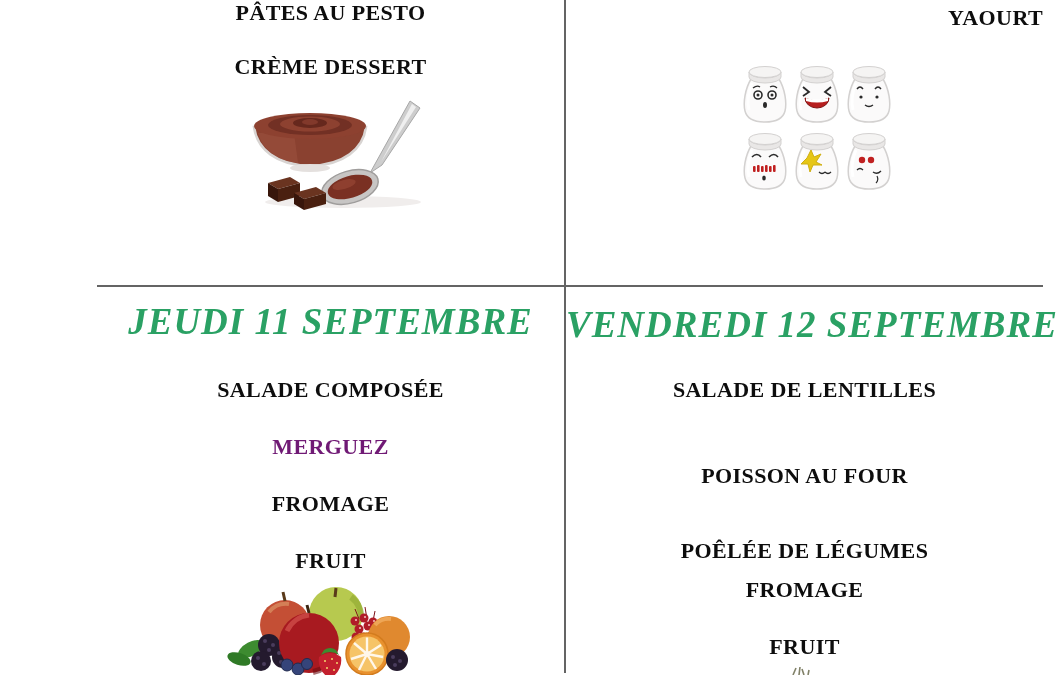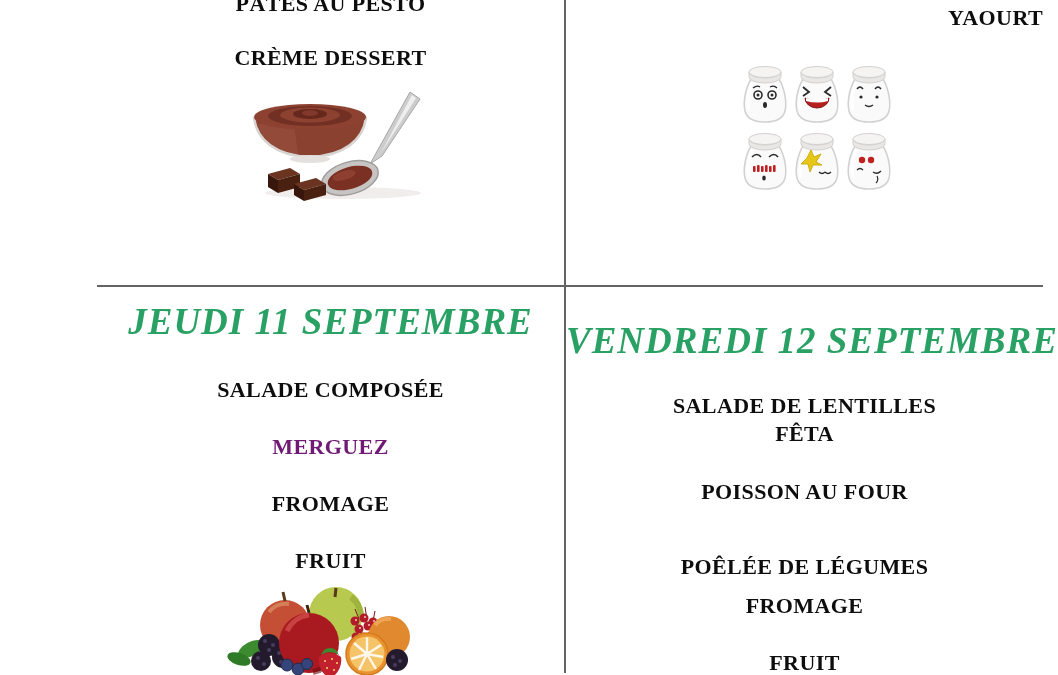--- a/index.html
+++ b/index.html
@@ -7,24 +7,24 @@
     position:relative;
     width:1058px;height:675px;
     background:#ffffff;
     overflow:hidden;
     font-family:"Liberation Serif",serif;
   }
   .divider{position:absolute;background:#646464;}
   #v-divider{left:564px;top:0;width:2px;height:673px;}
   #h-divider{left:97px;top:285px;width:946px;height:2px;}
   .cell{position:absolute;}
-  #cell-tl{left:97px;top:2px;width:467px;height:300px;}
+  #cell-tl{left:97px;top:11px;width:467px;height:300px;}
   #cell-tr{left:566px;top:0;width:477px;height:285px;}
   #cell-bl{left:97px;top:287px;width:467px;height:472px;}
-  #cell-br{left:566px;top:303px;width:477px;height:358px;}
+  #cell-br{left:566px;top:287px;width:477px;height:358px;}
   .mi{
     position:absolute;left:0;right:0;text-align:center;
     font-weight:700;font-size:22px;line-height:26px;
     letter-spacing:.4px;color:#0d0d0d;white-space:nowrap;
   }
   .day{
     position:absolute;left:0;right:0;text-align:center;
     font-style:italic;font-weight:700;font-size:37px;line-height:42px;
     letter-spacing:1px;color:#2aa164;white-space:nowrap;
   }
@@ -241,21 +241,20 @@
           <circle cx="170" cy="70" r="2"></circle>
           <circle cx="177" cy="74" r="2"></circle>
           <circle cx="172" cy="78" r="2"></circle>
         </g>
     </svg>
   </div>
 
   <div id="cell-br" class="cell">
     <div class="day" style="top: 17px; color: rgb(42, 161, 100);">VENDREDI 12 SEPTEMBRE</div>
     <div class="mi" style="top: 90px; color: rgb(13, 13, 13);">SALADE DE LENTILLES</div>
-    <div class="mi" style="top: 118px; color: rgb(13, 13, 13);">FÊTA</div>
     <div class="mi" style="top: 176px; color: rgb(13, 13, 13);">POISSON AU FOUR</div>
     <div class="mi" style="top: 233px; color: rgb(13, 13, 13); margin-top: 18px;">POÊLÉE DE LÉGUMES</div>
     <div class="mi" style="top: 290px; color: rgb(13, 13, 13);">FROMAGE</div>
     <div class="mi" style="top: 347px; color: rgb(13, 13, 13);">FRUIT</div>
 
     <svg class="img" style="left:50%;margin-left:-16px;top:379px" width="24" height="10" viewBox="0 0 24 10">
       <path d="M4,9 L7,2 M10,9 L11,1 M15,9 L13,3 M19,9 L20,4" stroke="#6b6b4e" stroke-width="1.6" fill="none" opacity=".85"></path>
     </svg>
   </div>
 

